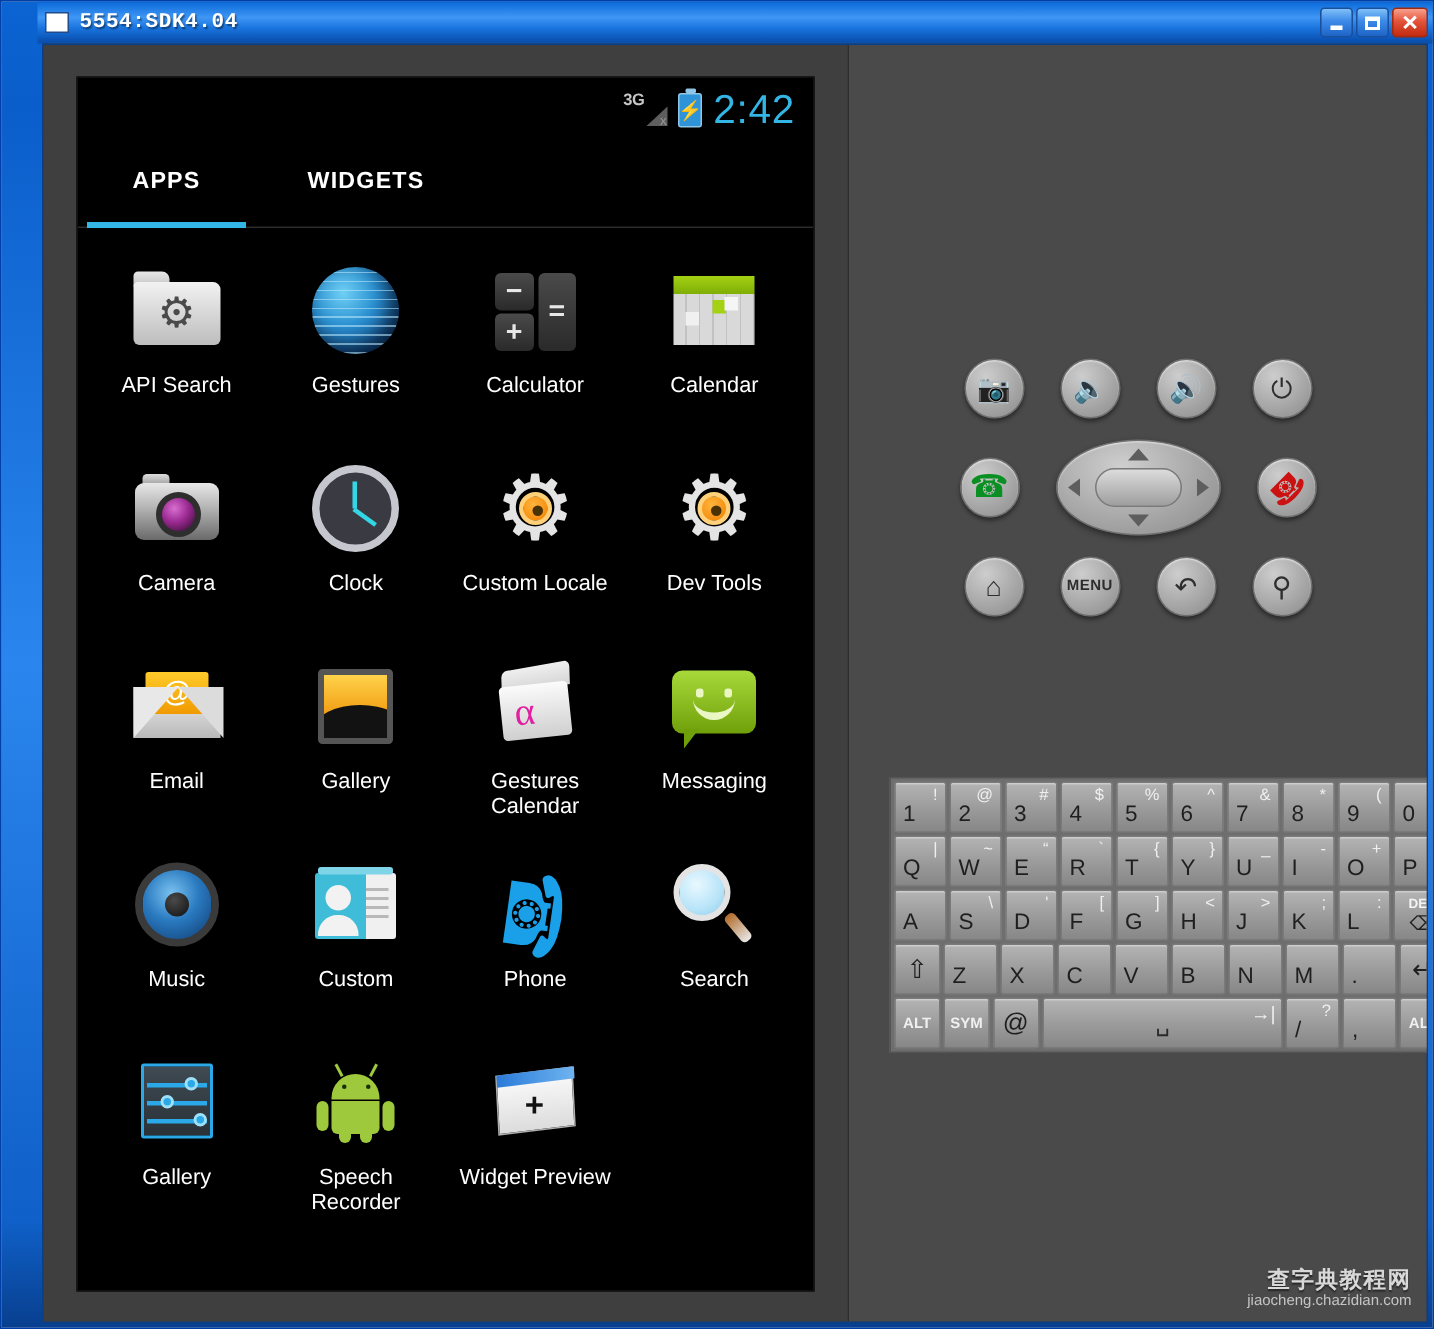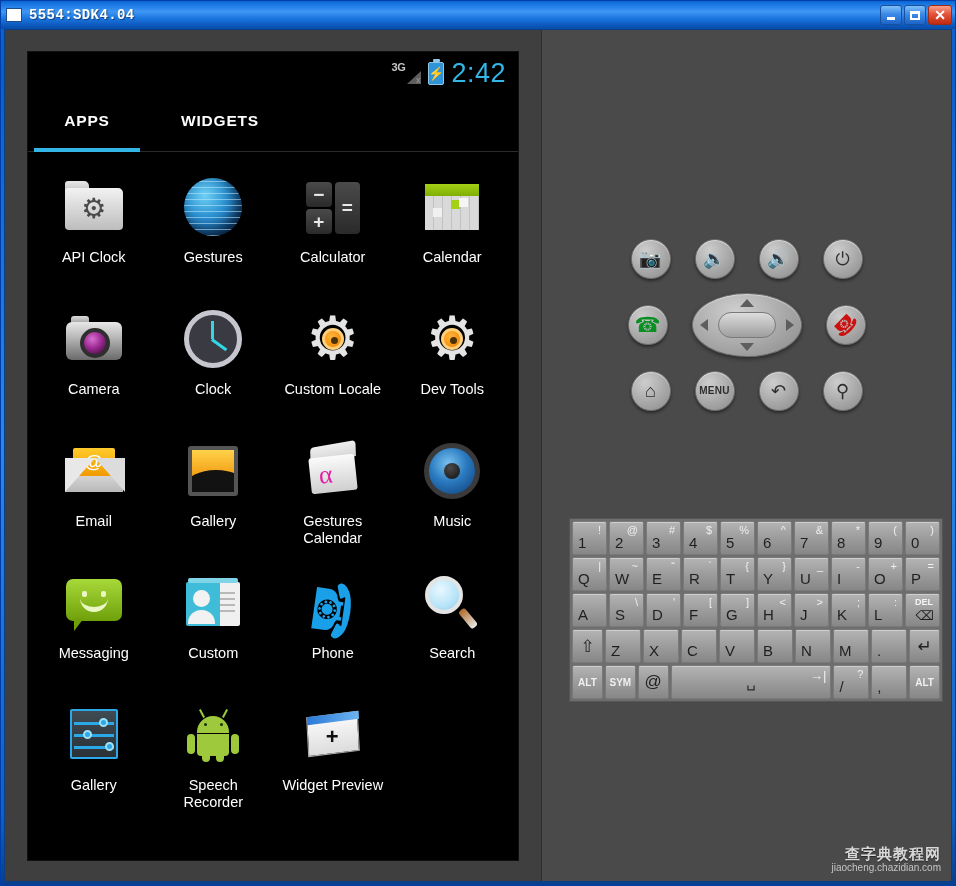--- a/index.html
+++ b/index.html
@@ -9,21 +9,21 @@
     background: #d4d0c8;
     overflow: hidden;
   }
 
   
   .window {
     position: absolute; left: 0; top: 0;
     width: 956px; height: 886px;
     background: linear-gradient(180deg,#0a64d2 0%, #0a5ecb 8%, #2a86ee 50%, #0f60c8 92%, #083f8f 100%);
     border: 1px solid #003fa8;
-    display: flex; flex-direction: column;
+    display: flex; flex-direction: column; padding-left: 24px;
   }
   .titlebar {
     height: 28px; flex: 0 0 28px;
     display: flex; align-items: center;
     padding: 0 3px 0 5px;
     background: linear-gradient(180deg,#0b62d0 0%,#1170de 6%,#3f96f4 38%,#1b76e0 62%,#0a52b4 92%,#0b4ea8 100%);
   }
   .title-icon {
     width: 16px; height: 14px;
     background: #fff;
@@ -540,21 +540,21 @@
         </div>
 
         <div class="app-grid">
 
           <div class="app-cell">
             <div class="app-icon ic-apidemos">
               <div class="tab1"></div>
                 <div class="folder"></div>
                 <div class="gear">⚙</div>
             </div>
-            <div class="app-label">API Clock</div>
+            <div class="app-label">API Search</div>
           </div>
 
           <div class="app-cell">
             <div class="app-icon ic-browser">
               <div class="globe"></div>
             </div>
             <div class="app-label">Gestures</div>
           </div>
 
           <div class="app-cell">
@@ -635,36 +635,36 @@
           <div class="app-cell">
             <div class="app-icon ic-gest">
               <div class="top"></div>
                 <div class="pad"></div>
                 <div class="sym">α</div>
             </div>
             <div class="app-label">Gestures Calendar</div>
           </div>
 
           <div class="app-cell">
-            <div class="app-icon ic-music">
-              <div class="spk"></div>
-                <div class="dome"></div>
-            </div>
-            <div class="app-label">Music</div>
-          </div>
-
-          <div class="app-cell">
             <div class="app-icon ic-msg">
               <div class="bub"></div>
                 <div class="tail"></div>
               <div class="e1"></div>
                 <div class="e2"></div>
                 <div class="mouth"></div>
             </div>
             <div class="app-label">Messaging</div>
+          </div>
+
+          <div class="app-cell">
+            <div class="app-icon ic-music">
+              <div class="spk"></div>
+                <div class="dome"></div>
+            </div>
+            <div class="app-label">Music</div>
           </div>
 
           <div class="app-cell">
             <div class="app-icon ic-ppl">
               <div class="card"></div>
                 <div class="top"></div>
               <div class="head"></div>
                 <div class="torso"></div>
               <div class="ln" style="top:20px"></div>
               <div class="ln" style="top:26px"></div>

